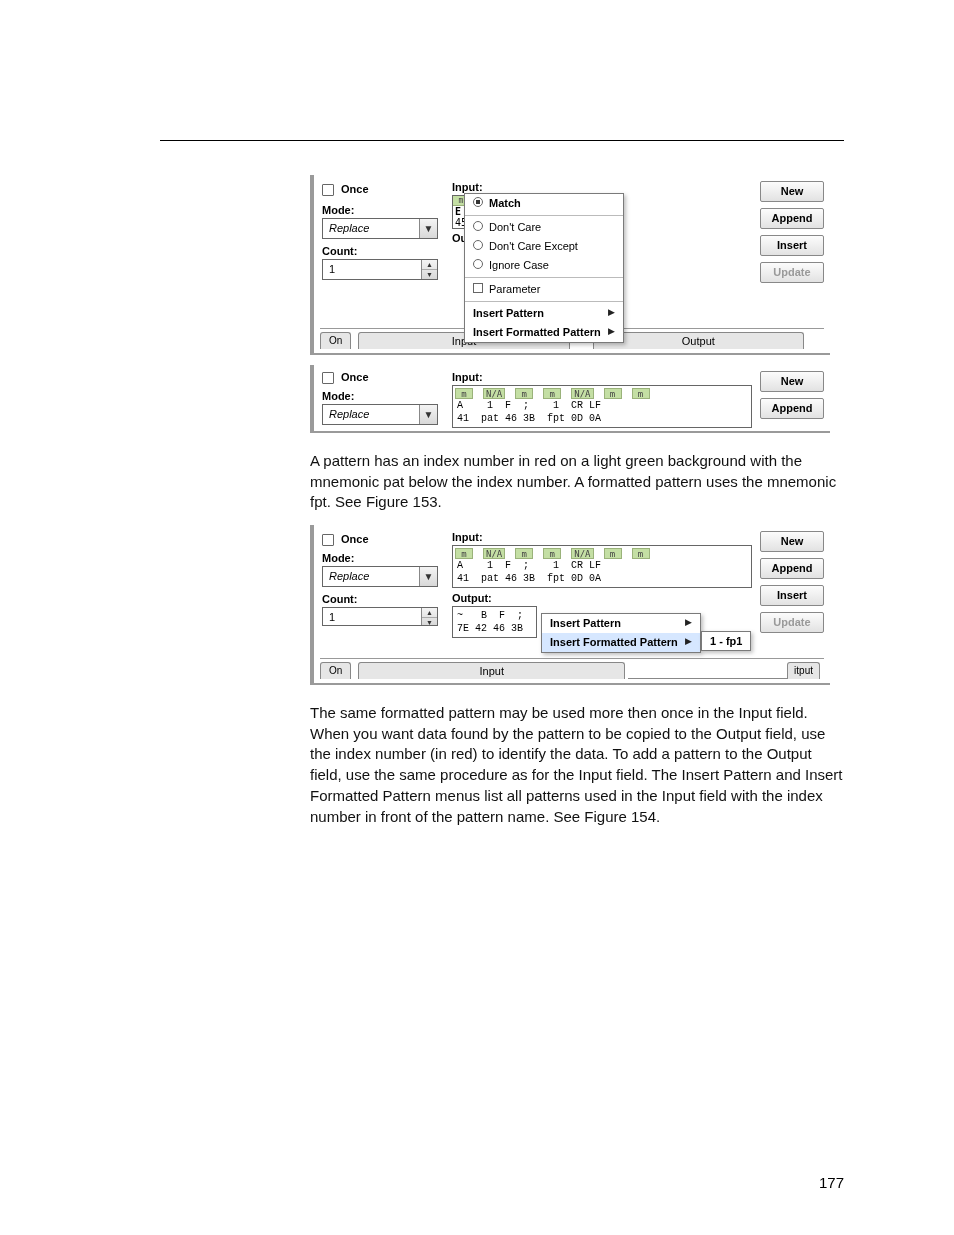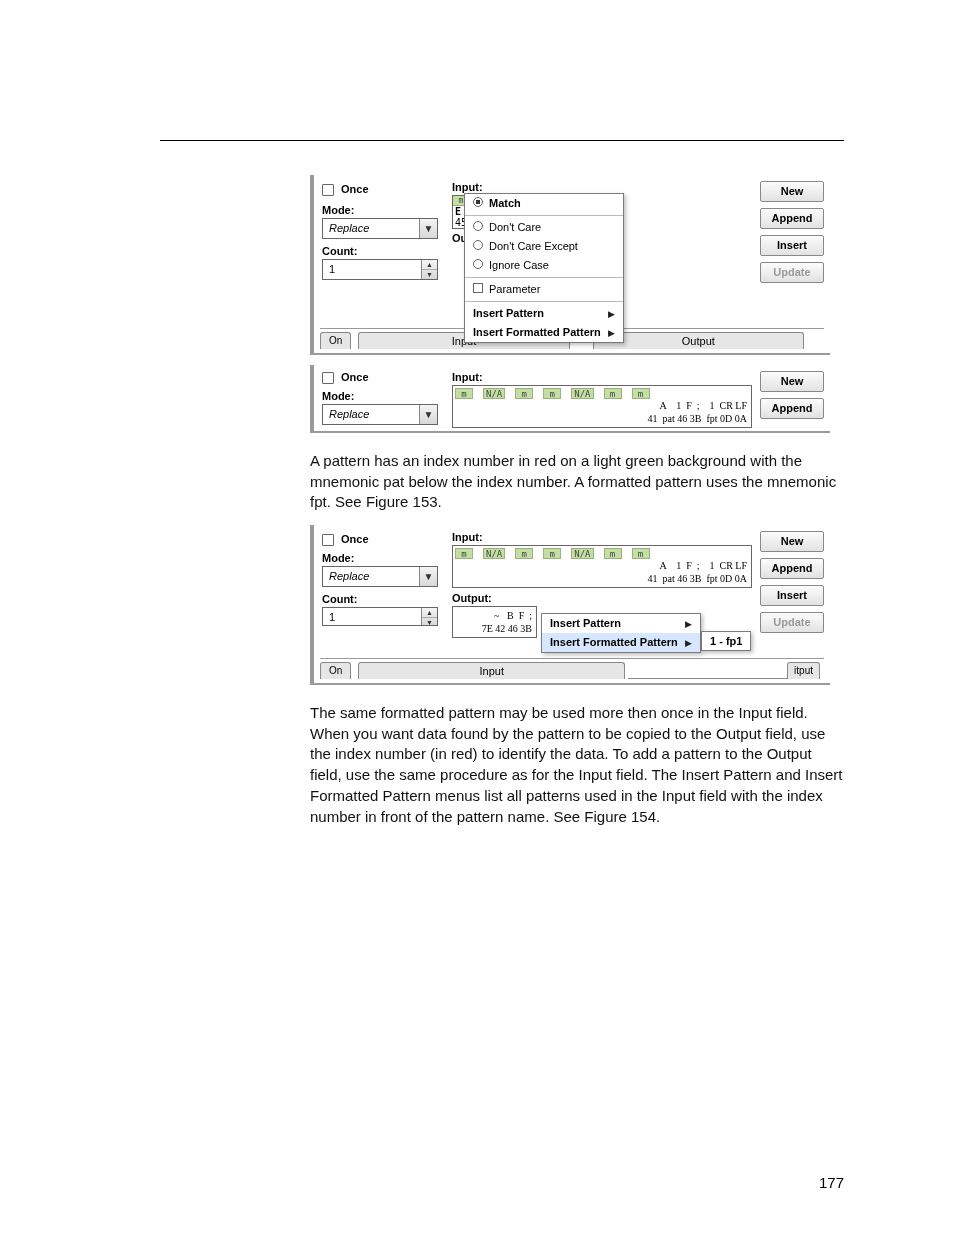--- a/index.html
+++ b/index.html
@@ -115,34 +115,34 @@
   }
   .greenrow{
     display:flex;gap:10px;
   }
   .greenrow .cell{
     background:#c4dfa4;border:1px solid #9ab27a;color:#444;
     font-size:9px;text-align:center;min-width:18px;height:11px;line-height:10px;
     padding:0 2px;font-family:monospace;
   }
   .greenrow .cell.wide{min-width:22px;}
-  .datarow{font-family:Liberation Serif, serif;font-size:10px;padding:1px 2px;white-space:pre;text-align:right;}
+  .datarow{font-family:Liberation Mono, monospace;font-size:10px;padding:1px 2px;white-space:pre;}
 
   
   .menu {
     position:absolute;
     background:#fff;border:1px solid #7a7a7a;
     box-shadow:2px 2px 4px rgba(0,0,0,.25);
     font-size:11px;
     width:160px;
     z-index:5;
   }
   .menu .mitem{
     padding:3px 8px 3px 8px;
-    display:flex;align-items:flex-end;justify-content:space-between;
+    display:flex;align-items:flex-start;justify-content:space-between;
     border-bottom:1px solid transparent;
     position:relative;
     height:19px;
   }
   .menu .sep{border-top:1px solid #bbb;margin:2px 0;height:0;padding:0;}
   .menu .radio{display:inline-block;width:10px;height:10px;border:1px solid #666;border-radius:50%;margin-right:6px;background:#fff;}
   .menu .radio.on{background:radial-gradient(#333 40%,#fff 45%);}
   .menu .chk2{display:inline-block;width:10px;height:10px;border:1px solid #666;margin-right:6px;background:#fff;}
   .menu .arrowr{font-size:9px;color:#222;}
 

